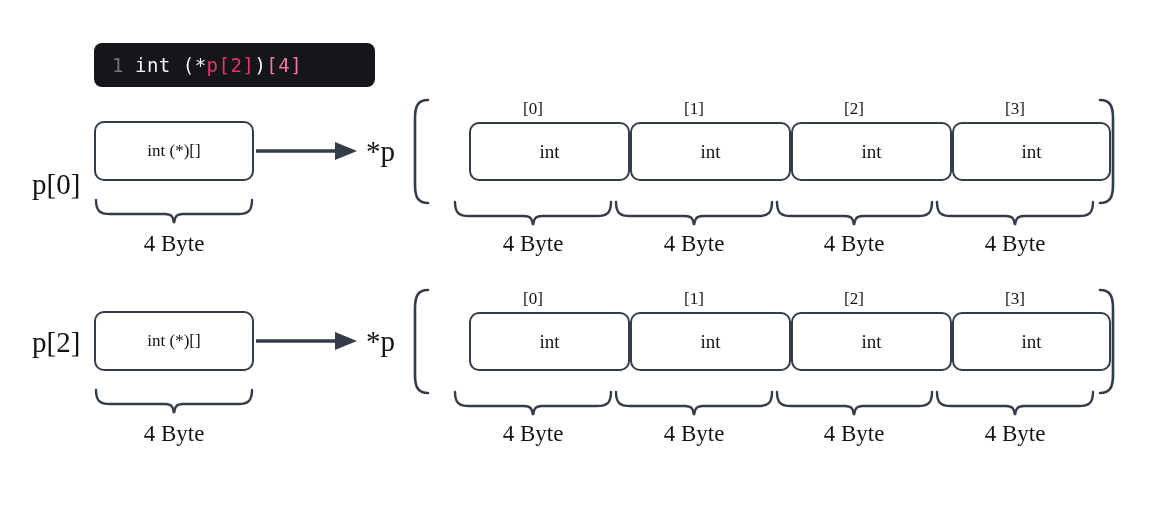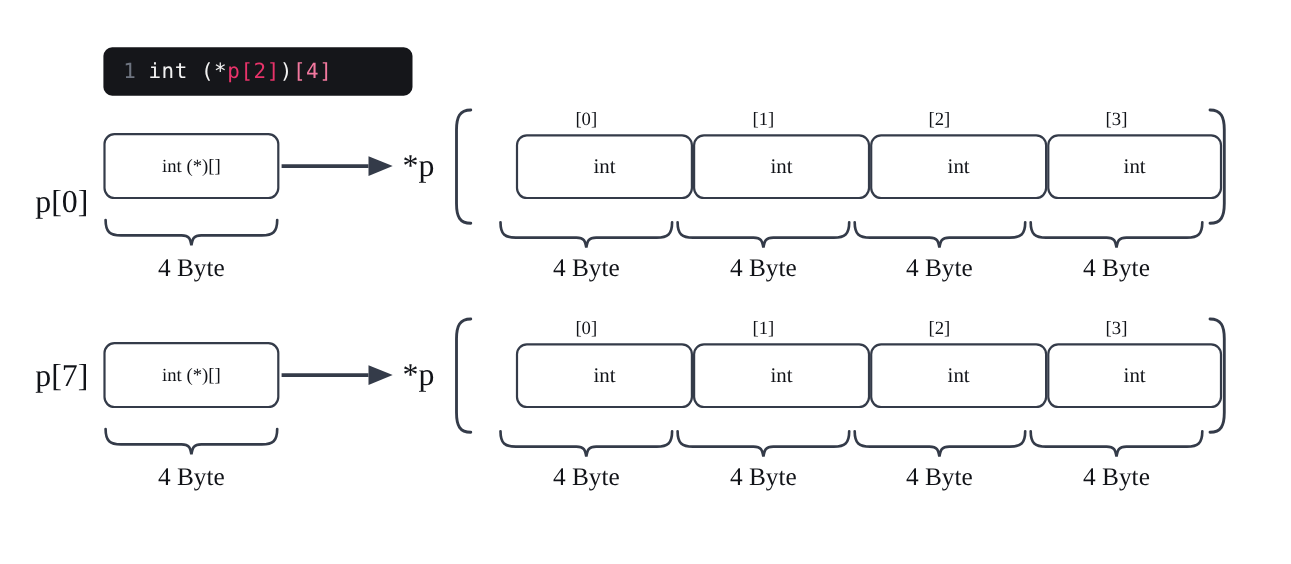--- a/index.html
+++ b/index.html
@@ -112,21 +112,21 @@
   <div class="cellbox intbox" style="left:453px;top:122px;width:161px;height:59px;">int</div>
   <div class="cellbox intbox" style="left:614px;top:122px;width:161px;height:59px;">int</div>
   <div class="cellbox intbox" style="left:775px;top:122px;width:161px;height:59px;">int</div>
   <div class="cellbox intbox" style="left:936px;top:122px;width:159px;height:59px;">int</div>
 
   <div class="lbl lbl-byte lbl-center" style="left:533px;top:232px;">4 Byte</div>
   <div class="lbl lbl-byte lbl-center" style="left:694px;top:232px;">4 Byte</div>
   <div class="lbl lbl-byte lbl-center" style="left:854px;top:232px;">4 Byte</div>
   <div class="lbl lbl-byte lbl-center" style="left:1015px;top:232px;">4 Byte</div>
 
-  <div class="lbl lbl-p" style="left:32px;top:328px;">p[7]</div>
+  <div class="lbl lbl-p" style="left:32px;top:328px;">p[2]</div>
 
   <div class="cellbox ptrbox" style="left:94px;top:311px;width:160px;height:60px;">int (*)[]</div>
 
   <svg class="vec" width="1174" height="513">
     <g>
       <line x1="256" y1="341" x2="335" y2="341" stroke="#343b49" stroke-width="3.4"></line>
       <polygon points="335,332 357,341 335,350" fill="#343b49"></polygon>
     </g>
     <g fill="none" stroke="#343b49" stroke-width="2.4" stroke-linecap="round">
       <path d="M96,390 C96,401 100,404 110,404 L165,404 C172,404 173,407 174,413 C175,407 176,404 183,404 L238,404 C248,404 252,401 252,390"></path>

